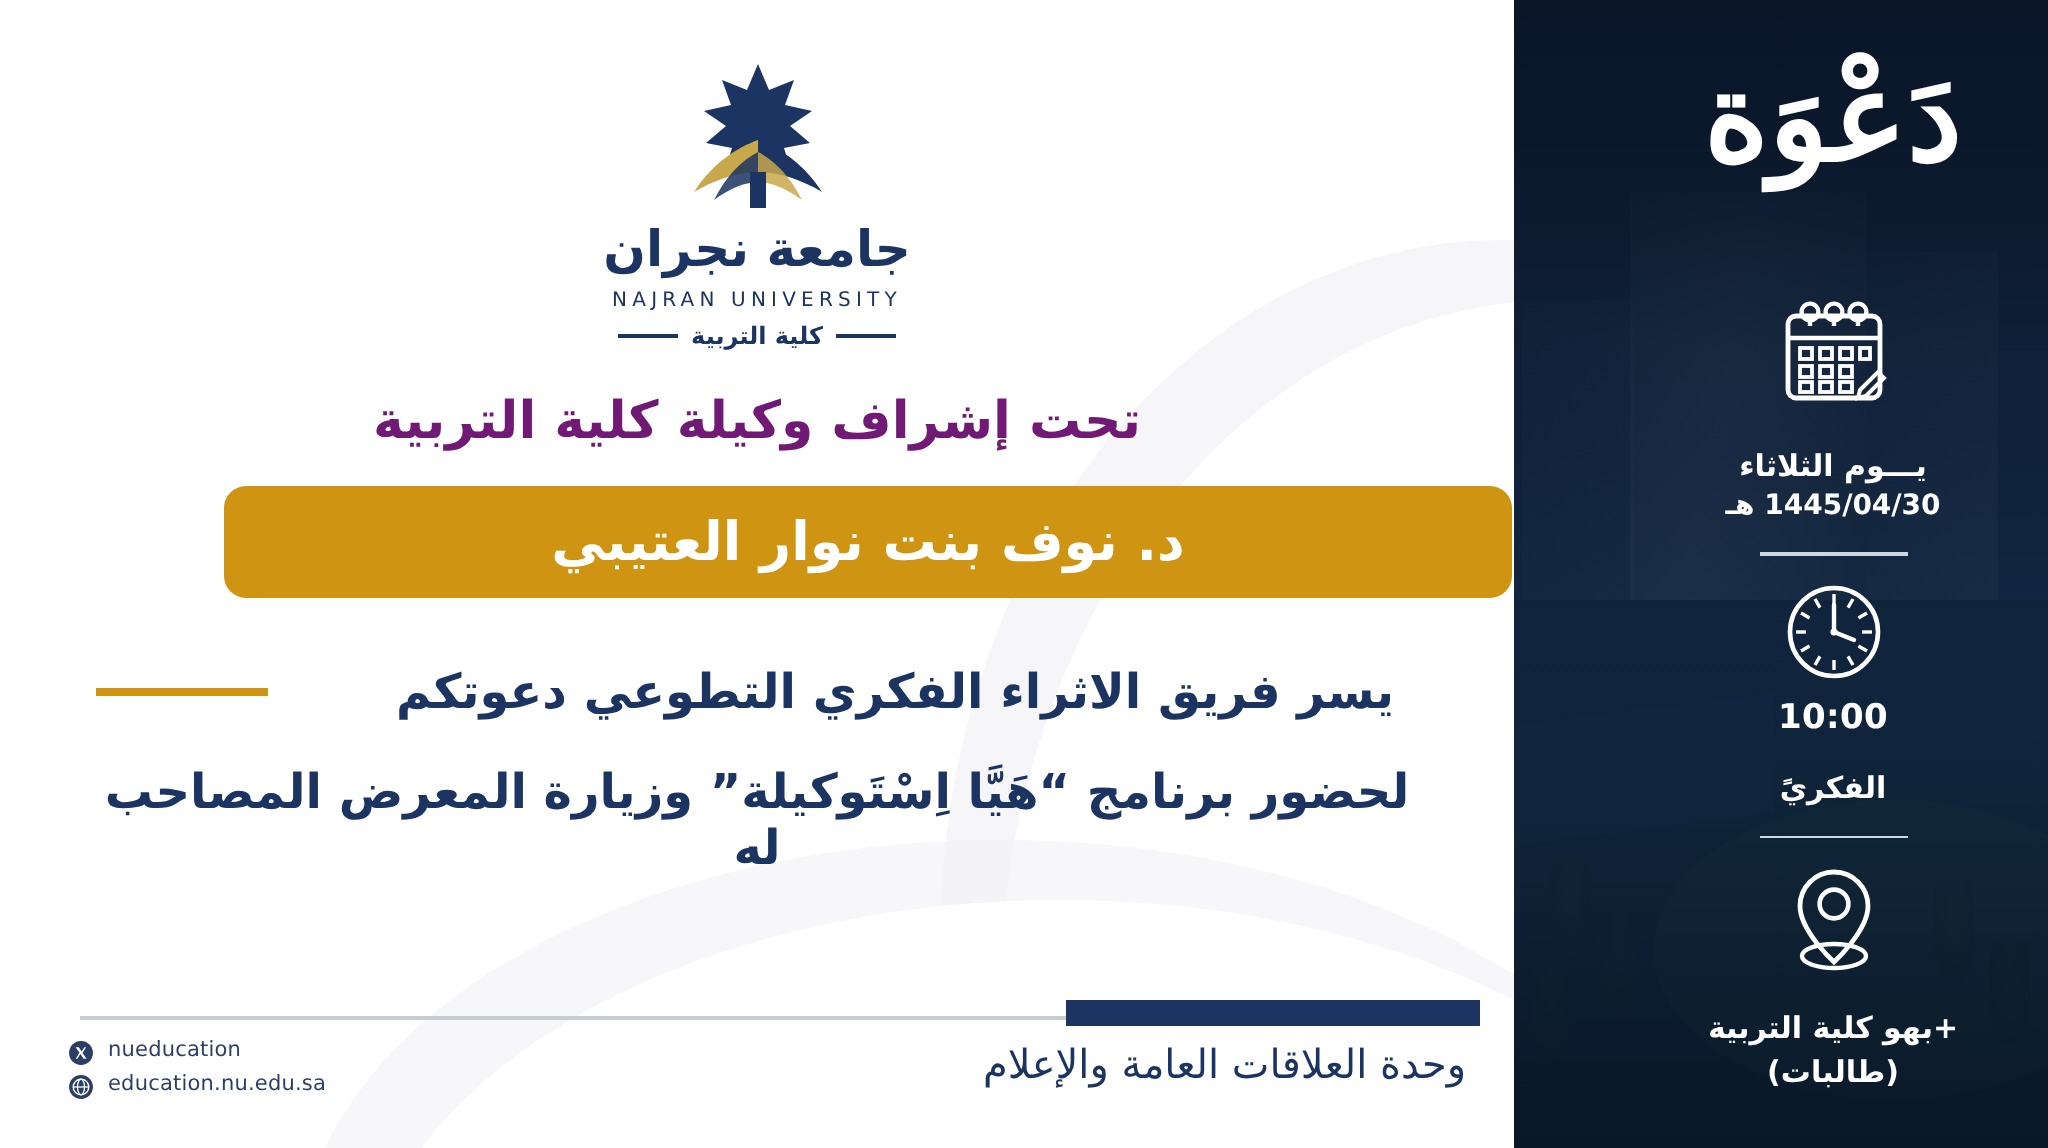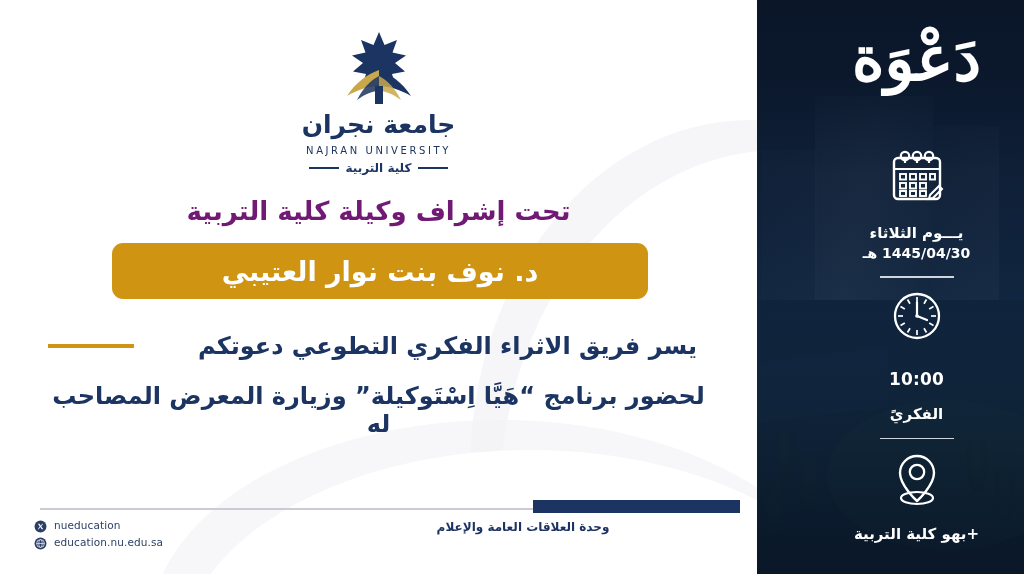--- a/index.html
+++ b/index.html
@@ -141,21 +141,21 @@
     text-align: center;
     direction: rtl;
     font-size: 26px;
     font-weight: bold;
     color: #701a75;
   }
   .name-banner {
     position: absolute;
     left: 112px;
     top: 243px;
-    width: 536px;
+    width: 644px;
     height: 56px;
     background: #cf9412;
     border-radius: 11px;
     display: flex;
     align-items: center;
     justify-content: center;
     direction: rtl;
   }
   .name-banner span {
     color: #ffffff;
@@ -216,24 +216,24 @@
     top: 500px;
     width: 207px;
     height: 13px;
     background: #1c3461;
   }
   .footer-unit {
     position: absolute;
     right: 24px;
     top: 520px;
     width: 420px;
-    text-align: center;
-    direction: rtl;
-    font-size: 12px;
-    font-weight: bold;
+    text-align: right;
+    direction: rtl;
+    font-size: 20px;
+    font-weight: normal;
     color: #1c3461;
   }
   .footer-contacts {
     position: absolute;
     left: 34px;
     top: 518px;
     display: flex;
     flex-direction: column;
     gap: 4px;
   }
@@ -373,21 +373,21 @@
   .info-text {
     color: #ffffff;
     direction: rtl;
     text-align: center;
     font-size: 15px;
     font-weight: bold;
     margin-top: 16px;
     letter-spacing: .2px;
   }
   .info-text.small { font-size: 14px; margin-top: 3px; }
-  .info-text.time  { font-size: 17px; margin-top: 24px; }
+  .info-text.time  { font-size: 17px; margin-top: 4px; }
   .panel-divider {
     width: 74px;
     height: 1.5px;
     background: #cfd6e0;
     margin: 15px 0 13px 0;
   }
   .loc-lines { margin-top: 7px; }
   .loc-lines .info-text { margin-top: 4px; }
 </style>
 </head>
@@ -545,17 +545,18 @@
 
       <span class="info-icon">
         <svg width="52" height="58" viewBox="0 0 52 58" xmlns="http://www.w3.org/2000/svg">
           <path d="M26 4 C16.6 4 9 11.6 9 21 C9 33.5 26 49 26 49 C26 49 43 33.5 43 21 C43 11.6 35.4 4 26 4 Z" fill="none" stroke="#ffffff" stroke-width="2.4"></path>
           <circle cx="26" cy="20" r="7.2" fill="none" stroke="#ffffff" stroke-width="2.3"></circle>
           <ellipse cx="26" cy="46" rx="16" ry="6" fill="none" stroke="#ffffff" stroke-width="2.2"></ellipse>
         </svg>
       </span>
       <div class="loc-lines">
         <div class="info-text">+بهو كلية التربية</div>
+        <div class="info-text">(طالبات)</div>
       </div>
     </div>
   </div>
 
 </div>
 
 </body></html>

